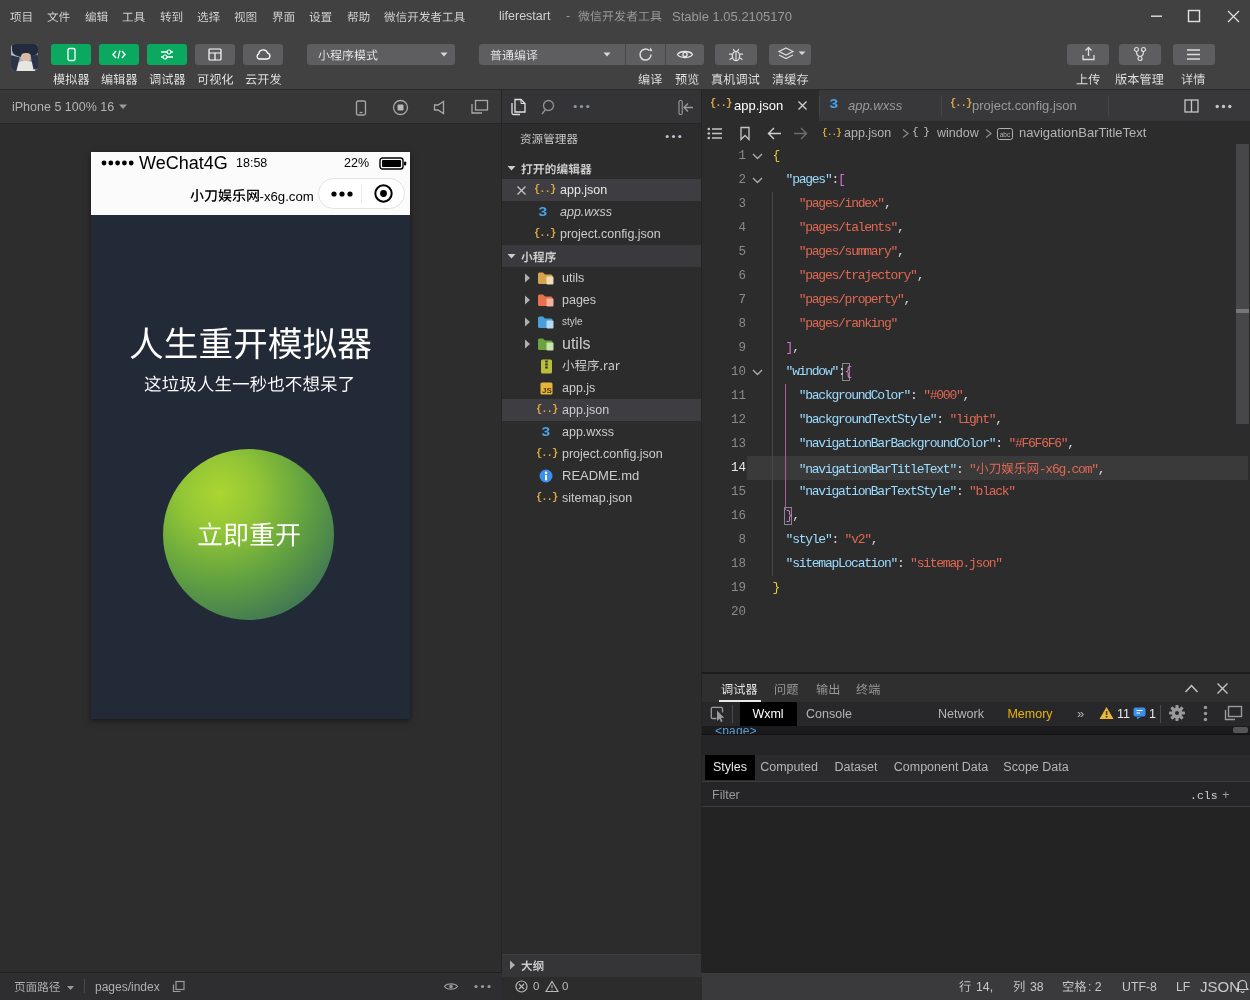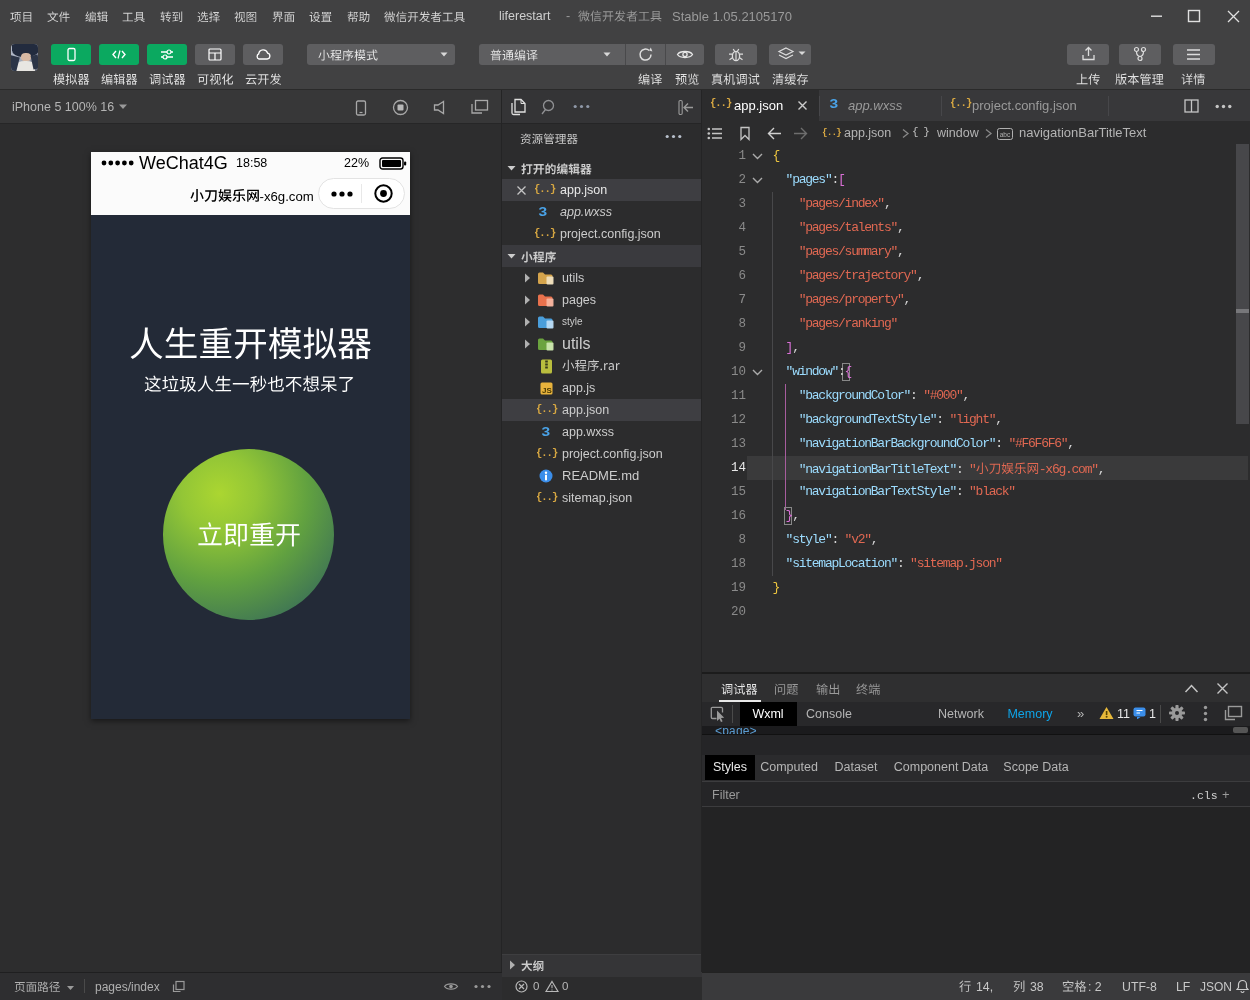--- a/index.html
+++ b/index.html
@@ -521,21 +521,21 @@
 <svg style="position:absolute;left:710px;top:706px;" width="16" height="16" viewBox="0 0 16 16">
       <path d="M6.5 12.5 H2.5 A1.2 1.2 0 0 1 1.3 11.3 V2.5 A1.2 1.2 0 0 1 2.5 1.3 H11.3 A1.2 1.2 0 0 1 12.5 2.5 V6.5" fill="none" stroke="#9a9a9a" stroke-width="1.3"></path>
       <path d="M7 7 L14.2 14.2 L11 14.6 L12.6 17.8 L11 18.6 L9.5 15.2 L7 17.5 Z" fill="#9a9a9a" transform="translate(0,-2.5)"></path>
     </svg>
 <div style="position:absolute;left:732px;top:705px;width:1px;height:18px;background:#4a4a4a"></div>
 <div style="position:absolute;left:740px;top:702px;width:57px;height:24px;background:#000000"></div>
 <div style="position:absolute;left:768px;top:707px;font-family:'Liberation Sans',sans-serif;font-size:12.5px;line-height:14.5px;color:#ffffff;white-space:pre;transform:translateX(-50%);">Wxml</div>
 <div style="position:absolute;left:829px;top:707px;font-family:'Liberation Sans',sans-serif;font-size:12.5px;line-height:14.5px;color:#b5b5b5;white-space:pre;transform:translateX(-50%);">Console</div>
 <div style="position:absolute;left:894px;top:707px;font-family:'Liberation Sans',sans-serif;font-size:12.5px;line-height:14.5px;color:#b5b5b5;white-space:pre;transform:translateX(-50%);margin-top:21px;">Sources</div>
 <div style="position:absolute;left:961px;top:707px;font-family:'Liberation Sans',sans-serif;font-size:12.5px;line-height:14.5px;color:#b5b5b5;white-space:pre;transform:translateX(-50%);">Network</div>
-<div style="position:absolute;left:1030px;top:707px;font-family:'Liberation Sans',sans-serif;font-size:12.5px;line-height:14.5px;color:#0ea5e9;white-space:pre;transform:translateX(-50%);">Memory</div>
+<div style="position:absolute;left:1030px;top:707px;font-family:'Liberation Sans',sans-serif;font-size:12.5px;line-height:14.5px;color:#eab308;white-space:pre;transform:translateX(-50%);">Memory</div>
 <div style="position:absolute;left:1077px;top:706px;font-family:'Liberation Sans',sans-serif;font-size:13px;line-height:15px;color:#b5b5b5;white-space:pre;">»</div>
 <svg style="position:absolute;left:1099px;top:706px;" width="15" height="14" viewBox="0 0 15 14">
       <path d="M7.5 1 L14.5 13 H0.5 Z" fill="#e8b93a"></path>
       <rect x="6.8" y="5" width="1.6" height="4" fill="#5a4500"></rect>
       <circle cx="7.6" cy="10.8" r="1" fill="#5a4500"></circle>
     </svg>
 <div style="position:absolute;left:1117px;top:707px;font-family:'Liberation Sans',sans-serif;font-size:12.5px;line-height:14.5px;color:#e8e8e8;white-space:pre;">11</div>
 <svg style="position:absolute;left:1133px;top:707px;" width="13" height="12" viewBox="0 0 13 12">
       <rect x="0.5" y="0.5" width="12" height="9" rx="2" fill="#3b8eea"></rect>
       <path d="M4 10 L4 12.5 L7.5 10" fill="#3b8eea"></path>
@@ -592,17 +592,17 @@
 <svg style="position:absolute;left:1013.0px;top:978.1px;overflow:visible" width="14" height="16" viewBox="0 0 14 16">
       <path transform="translate(0,12.9)" fill="#c8c8c8" d="M7.9 -8.9V-2H8.8V-8.9ZM10.4 -10.3V-0.2C10.4 -0 10.4 0 10.2 0C10 0.1 9.3 0.1 8.6 0C8.8 0.3 8.9 0.7 9 0.9C9.9 0.9 10.5 0.9 10.8 0.8C11.2 0.6 11.4 0.4 11.4 -0.2V-10.3ZM2.2 -3.7C2.9 -3.3 3.6 -2.7 4.1 -2.2C3.3 -1 2.2 -0.2 1 0.3C1.2 0.5 1.4 0.8 1.5 1C4.1 -0.1 6 -2.5 6.7 -6.8L6.1 -7L5.9 -6.9H3.2C3.4 -7.5 3.5 -8.1 3.7 -8.8H7V-9.7H0.8V-8.8H2.8C2.3 -6.9 1.6 -5.2 0.7 -4C0.9 -3.9 1.2 -3.6 1.4 -3.4C1.9 -4.1 2.4 -5 2.9 -6.1H5.6C5.4 -4.9 5.1 -3.9 4.6 -3C4.1 -3.5 3.4 -4 2.8 -4.4Z"></path>
     </svg>
 <div style="position:absolute;left:1030px;top:980px;font-family:'Liberation Sans',sans-serif;font-size:12.3px;line-height:14.3px;color:#c8c8c8;white-space:pre;">38</div>
 <svg style="position:absolute;left:1062.0px;top:978.1px;overflow:visible" width="26" height="16" viewBox="0 0 26 16">
       <path transform="translate(0,12.9)" fill="#c8c8c8" d="M6.9 -6.6C8.2 -6 9.9 -5 10.7 -4.4L11.3 -5.1C10.4 -5.7 8.7 -6.6 7.5 -7.2ZM4.7 -7.3C3.8 -6.4 2.5 -5.6 1 -5.1L1.6 -4.3C3 -4.9 4.4 -5.8 5.4 -6.7ZM0.9 -0.3V0.6H11.4V-0.3H6.6V-3.4H10.1V-4.2H2.2V-3.4H5.6V-0.3ZM5.2 -10.1C5.4 -9.7 5.6 -9.2 5.8 -8.8H0.9V-6.1H1.8V-8H10.4V-6.4H11.4V-8.8H6.9C6.8 -9.3 6.4 -9.9 6.2 -10.4Z M19.4 -8.2H22.1C21.7 -7.4 21.2 -6.7 20.6 -6.1C20 -6.7 19.6 -7.3 19.2 -8ZM14.8 -10.3V-7.7H12.9V-6.8H14.7C14.3 -5.1 13.5 -3.2 12.6 -2.2C12.8 -1.9 13 -1.6 13.1 -1.3C13.7 -2.2 14.3 -3.5 14.8 -4.9V1H15.7V-5.2C16 -4.7 16.5 -4 16.7 -3.7L17.2 -4.4C17 -4.7 16 -5.9 15.7 -6.3V-6.8H17.1L16.8 -6.6C17 -6.4 17.3 -6.1 17.5 -6C17.9 -6.3 18.3 -6.8 18.7 -7.3C19 -6.7 19.5 -6.1 20 -5.5C19 -4.6 17.7 -4 16.5 -3.6C16.7 -3.4 16.9 -3.1 17 -2.8C17.3 -3 17.7 -3.1 18 -3.2V1H18.8V0.5H22.3V0.9H23.2V-3.3L23.7 -3.1C23.9 -3.3 24.1 -3.7 24.3 -3.9C23.1 -4.2 22.1 -4.8 21.2 -5.5C22.1 -6.4 22.8 -7.5 23.2 -8.8L22.7 -9L22.5 -9H19.8C20 -9.4 20.2 -9.7 20.3 -10.1L19.5 -10.3C19 -9.1 18.2 -7.9 17.3 -7V-7.7H15.7V-10.3ZM18.8 -0.4V-2.7H22.3V-0.4ZM18.6 -3.5C19.3 -3.9 20 -4.4 20.6 -4.9C21.2 -4.4 21.9 -3.9 22.7 -3.5Z"></path>
     </svg>
 <div style="position:absolute;left:1088px;top:980px;font-family:'Liberation Sans',sans-serif;font-size:12.3px;line-height:14.3px;color:#c8c8c8;white-space:pre;">: 2</div>
 <div style="position:absolute;left:1122px;top:980px;font-family:'Liberation Sans',sans-serif;font-size:12.3px;line-height:14.3px;color:#c8c8c8;white-space:pre;">UTF-8</div>
 <div style="position:absolute;left:1176px;top:980px;font-family:'Liberation Sans',sans-serif;font-size:12.3px;line-height:14.3px;color:#c8c8c8;white-space:pre;">LF</div>
-<div style="position:absolute;left:1200px;top:980px;font-family:'Liberation Sans',sans-serif;font-size:12px;line-height:14.3px;color:#c8c8c8;white-space:pre;">JSON</div>
+<div style="position:absolute;left:1200px;top:980px;font-family:'Liberation Sans',sans-serif;font-size:15px;line-height:14.3px;color:#c8c8c8;white-space:pre;">JSON</div>
 <svg style="position:absolute;left:1236px;top:979px;" width="13" height="15" viewBox="0 0 13 15">
       <path d="M6.5 1.5 a4 4 0 0 1 4 4 V8.5 L12 10.5 H1 L2.5 8.5 V5.5 A4 4 0 0 1 6.5 1.5 Z" fill="none" stroke="#cccccc" stroke-width="1.2"></path>
       <path d="M5 12 a1.5 1.5 0 0 0 3 0" fill="none" stroke="#cccccc" stroke-width="1.1"></path>
     </svg>
 </div>
 </body></html>

